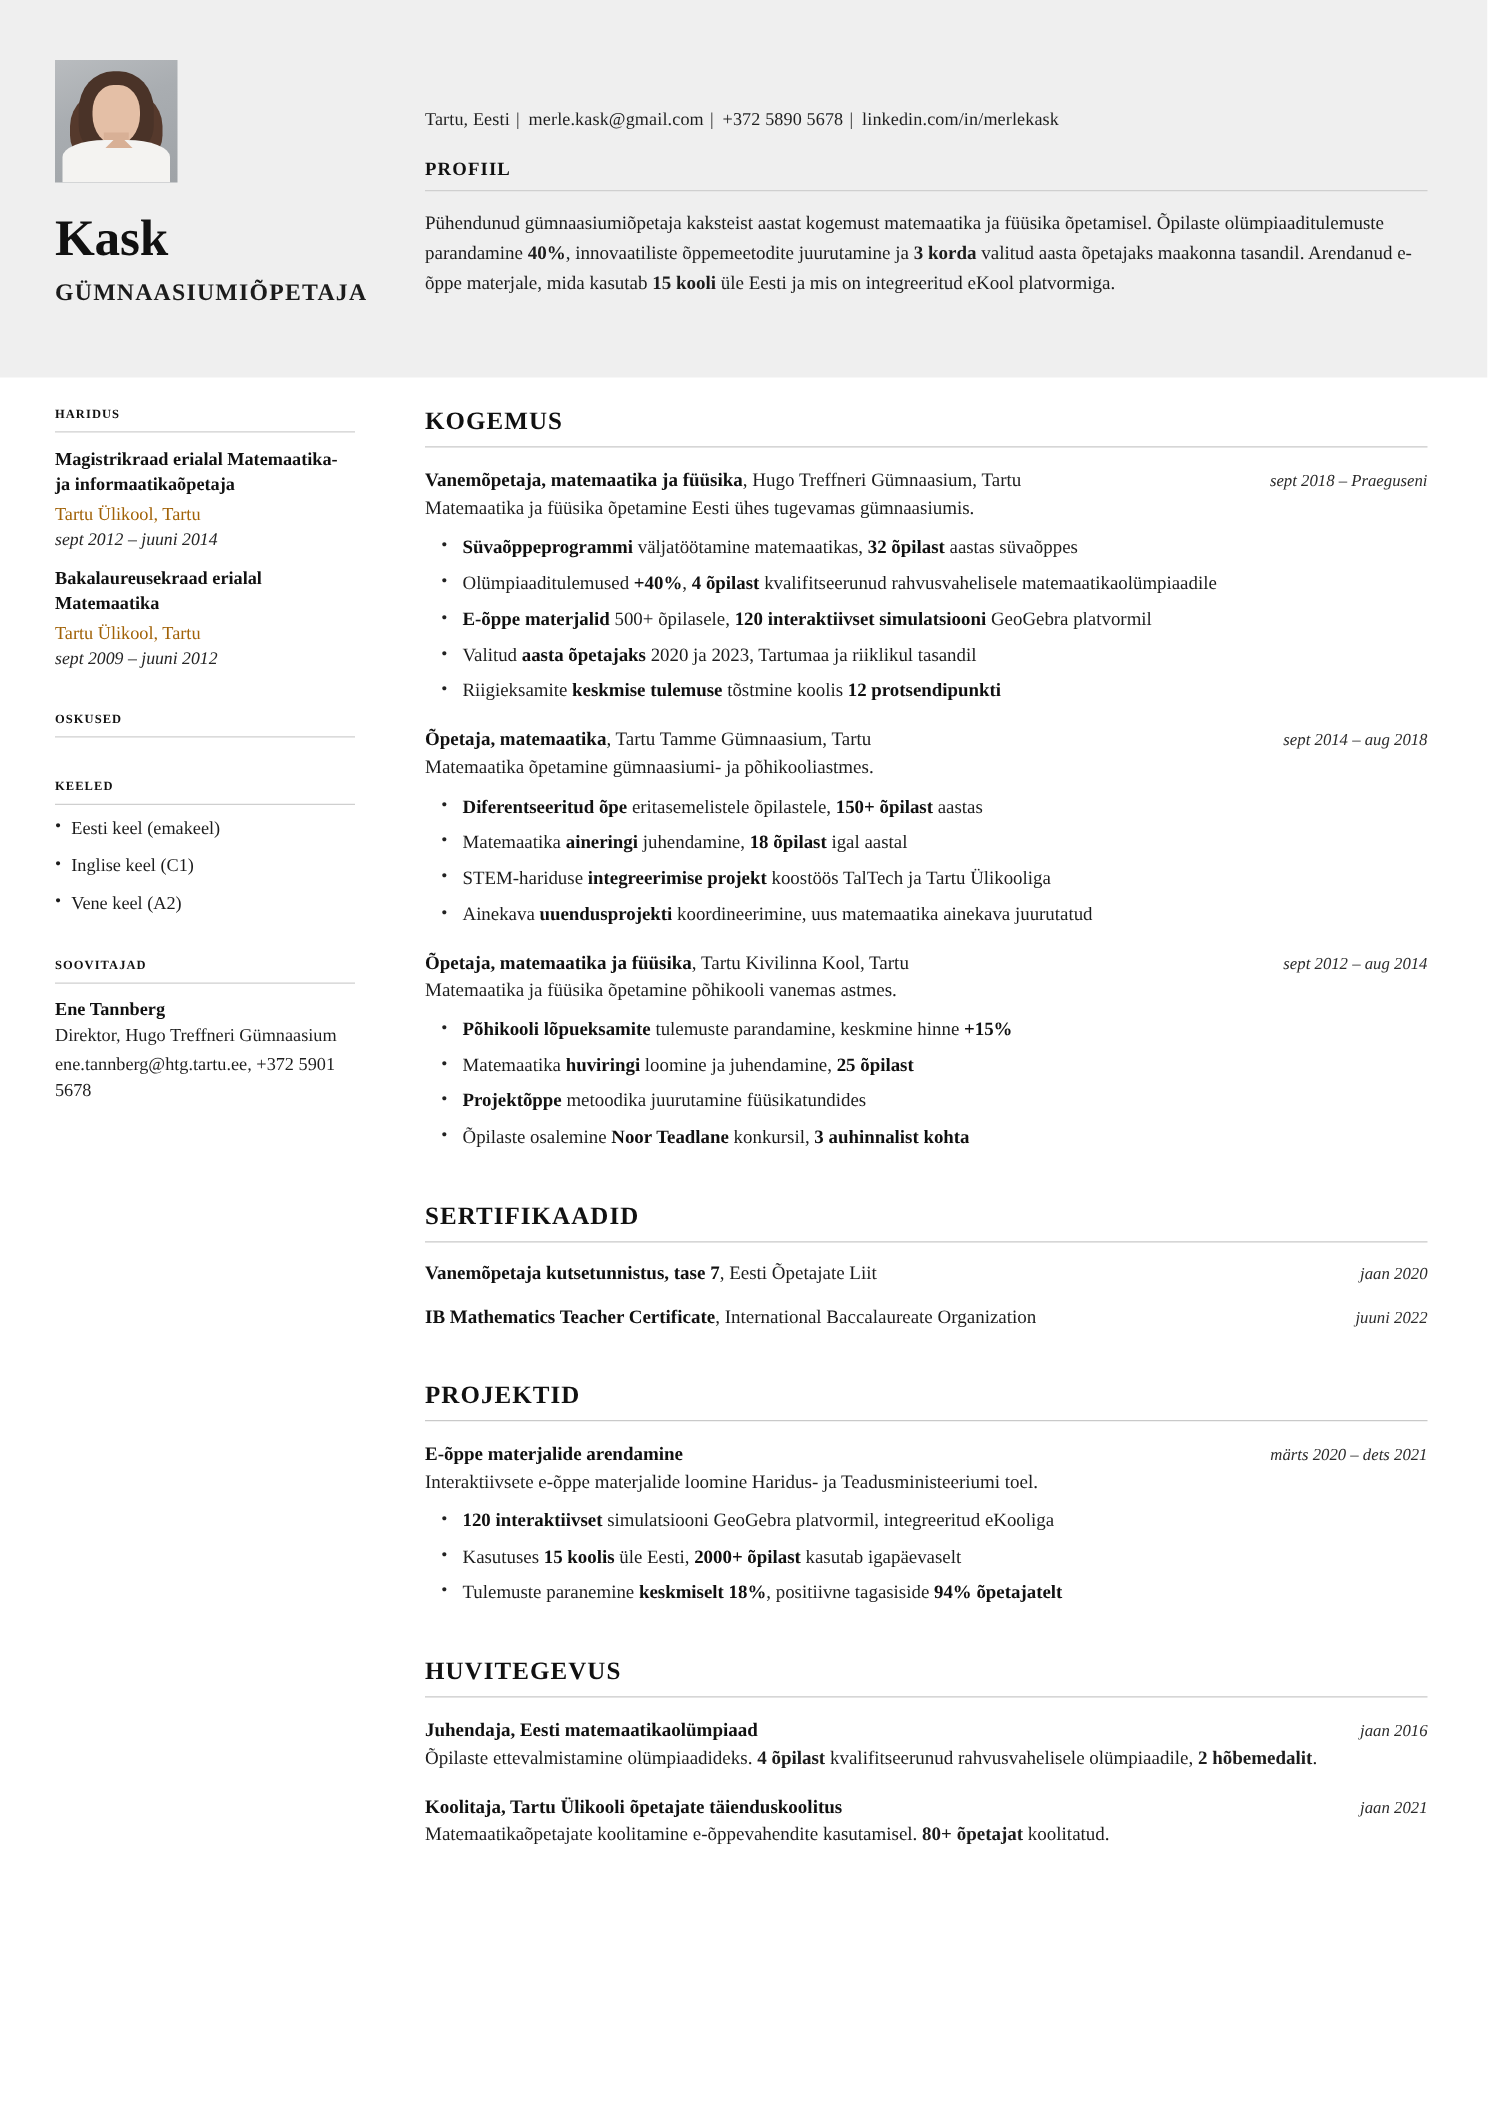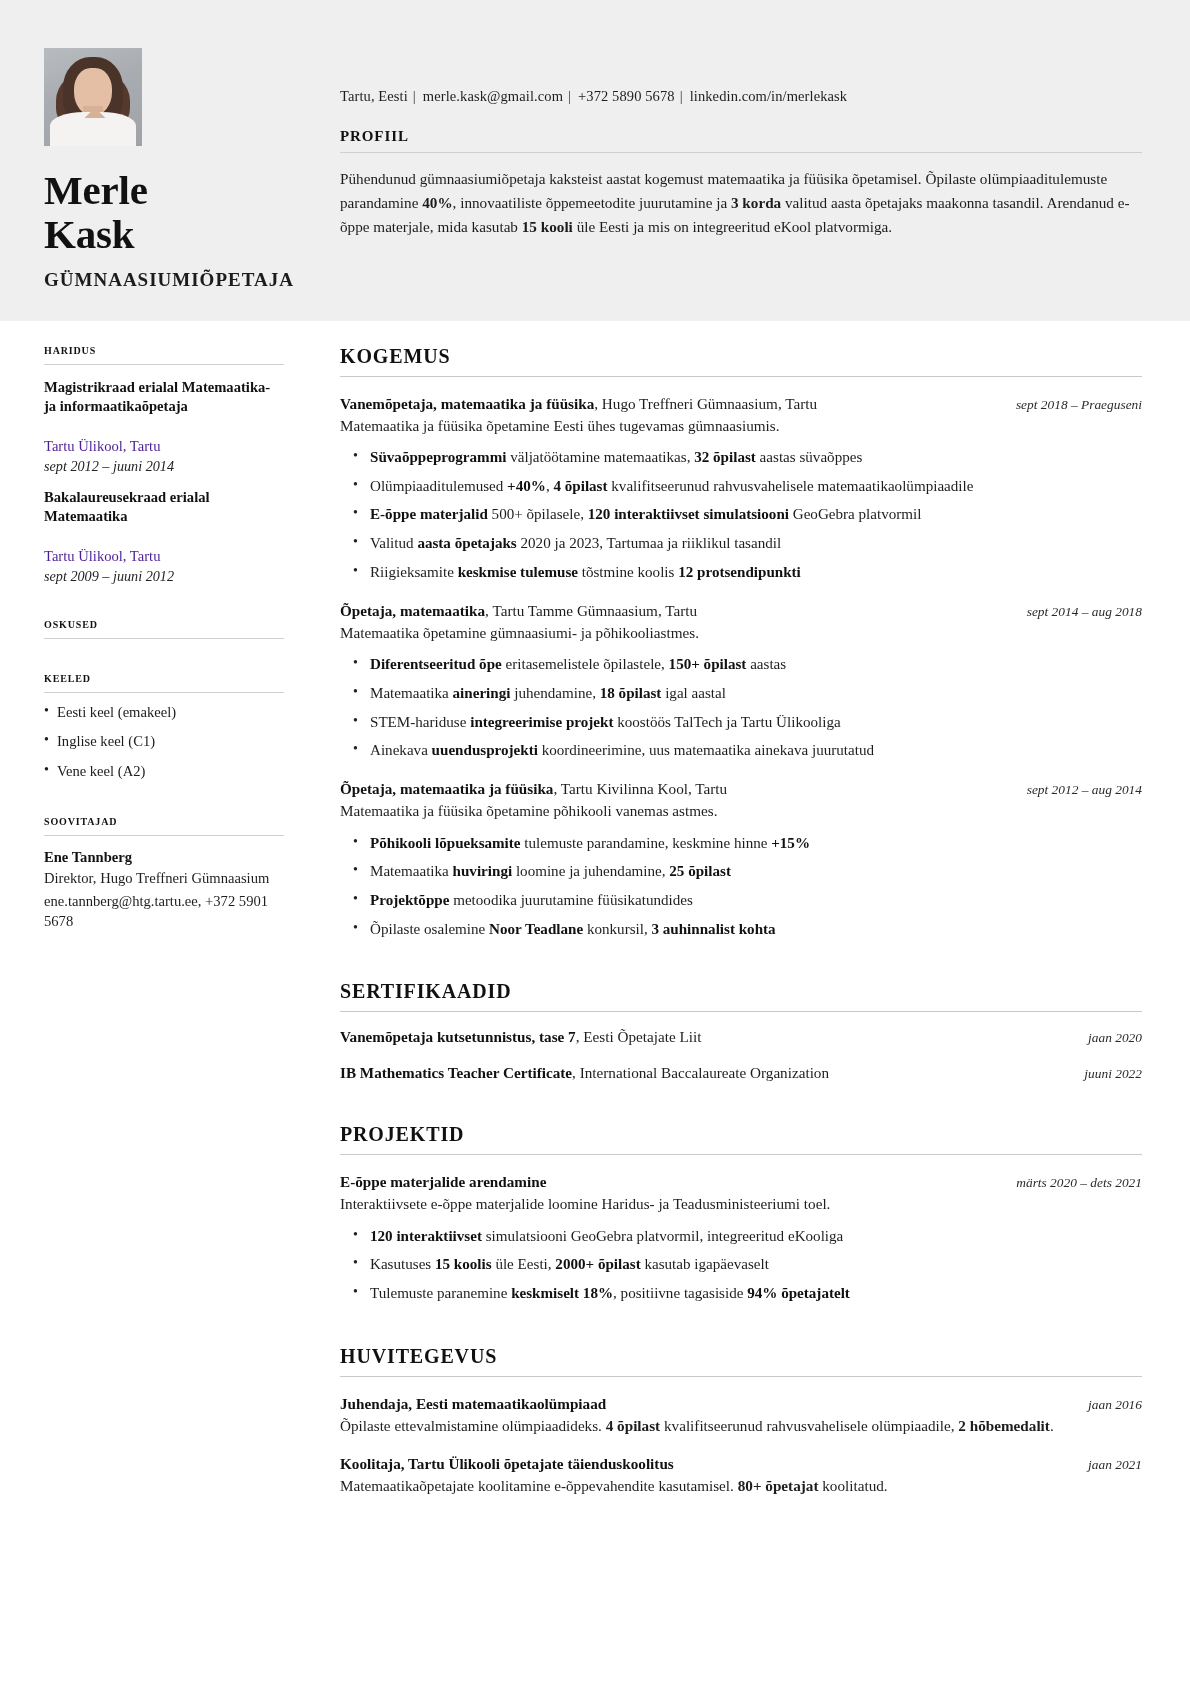--- a/index.html
+++ b/index.html
@@ -93,21 +93,21 @@
 
   .sec { margin-bottom: 34px; }
   .sec-title {
     font-size: 10px; font-weight: bold; letter-spacing: 0.85px;
     color: #111; padding-bottom: 8px;
   }
   .sec-title.sm { font-size: 20px; }
 
   .edu-item { margin-top: 13px; }
   .edu-deg { font-size: 14.6px; font-weight: bold; line-height: 1.34; color:#111; }
-  .edu-school { font-size: 14.6px; line-height: 1.44; color: #4c1d95; margin-top: 19px; }
+  .edu-school { font-size: 14.6px; line-height: 1.44; color: #a16207; margin-top: 4px; }
   .edu-date { font-size: 14.2px; font-style: italic; color: #242424; margin-top: 1px; }
 
   .simple-list { margin-top: 9px; }
   .simple-list li {
     list-style: none; font-size: 14.6px; line-height: 1.42;
     color:#1c1c1c; margin-bottom: 9px; padding-left: 13px; position: relative;
   }
   .simple-list li:before {
     content: "•"; position: absolute; left: 0; top: -1px; font-size: 14px;
   }
@@ -153,21 +153,20 @@
     <div class="header-left">
       <div class="photo">
         <div class="hair-side"></div>
         <div class="hair"></div>
         <div class="face"></div>
         <div class="neck"></div>
         <div class="shirt"></div>
         <div class="collar"></div>
       </div>
       <div class="name">
-        <span>Merle</span>
         <span>Kask</span>
       </div>
       <div class="job-title">GÜMNAASIUMIÕPETAJA</div>
     </div>
 
     <div class="header-right">
       <div class="contact-line">
         <span>Tartu, Eesti</span><span class="sep">|</span><span>merle.kask@gmail.com</span><span class="sep">|</span><span>+372 5890 5678</span><span class="sep">|</span><span>linkedin.com/in/merlekask</span>
       </div>
       <div class="sec-title-main">PROFIIL</div>

